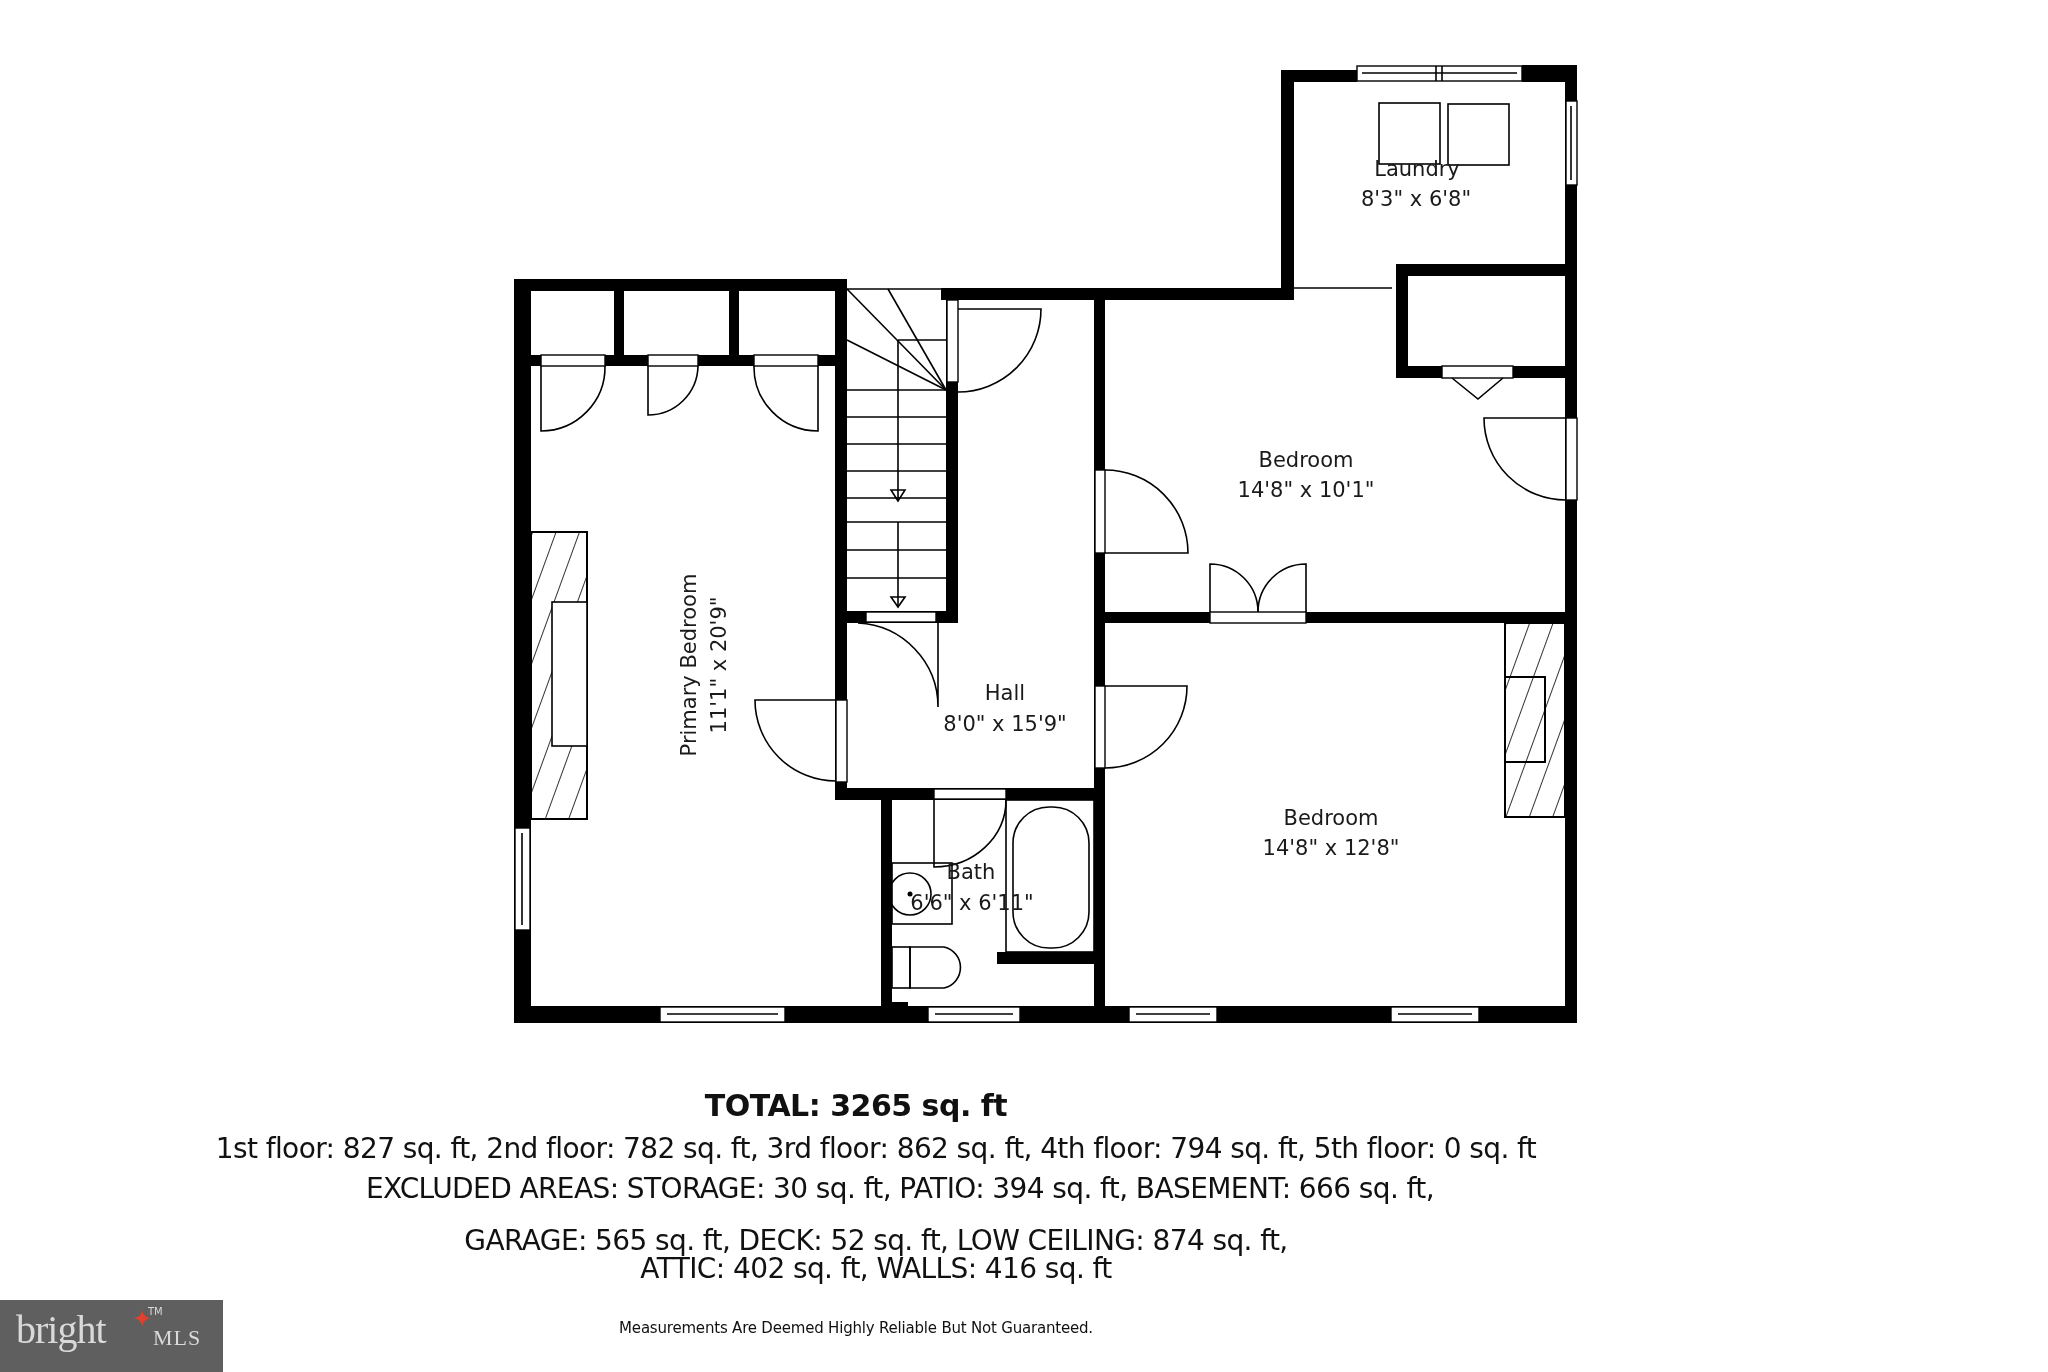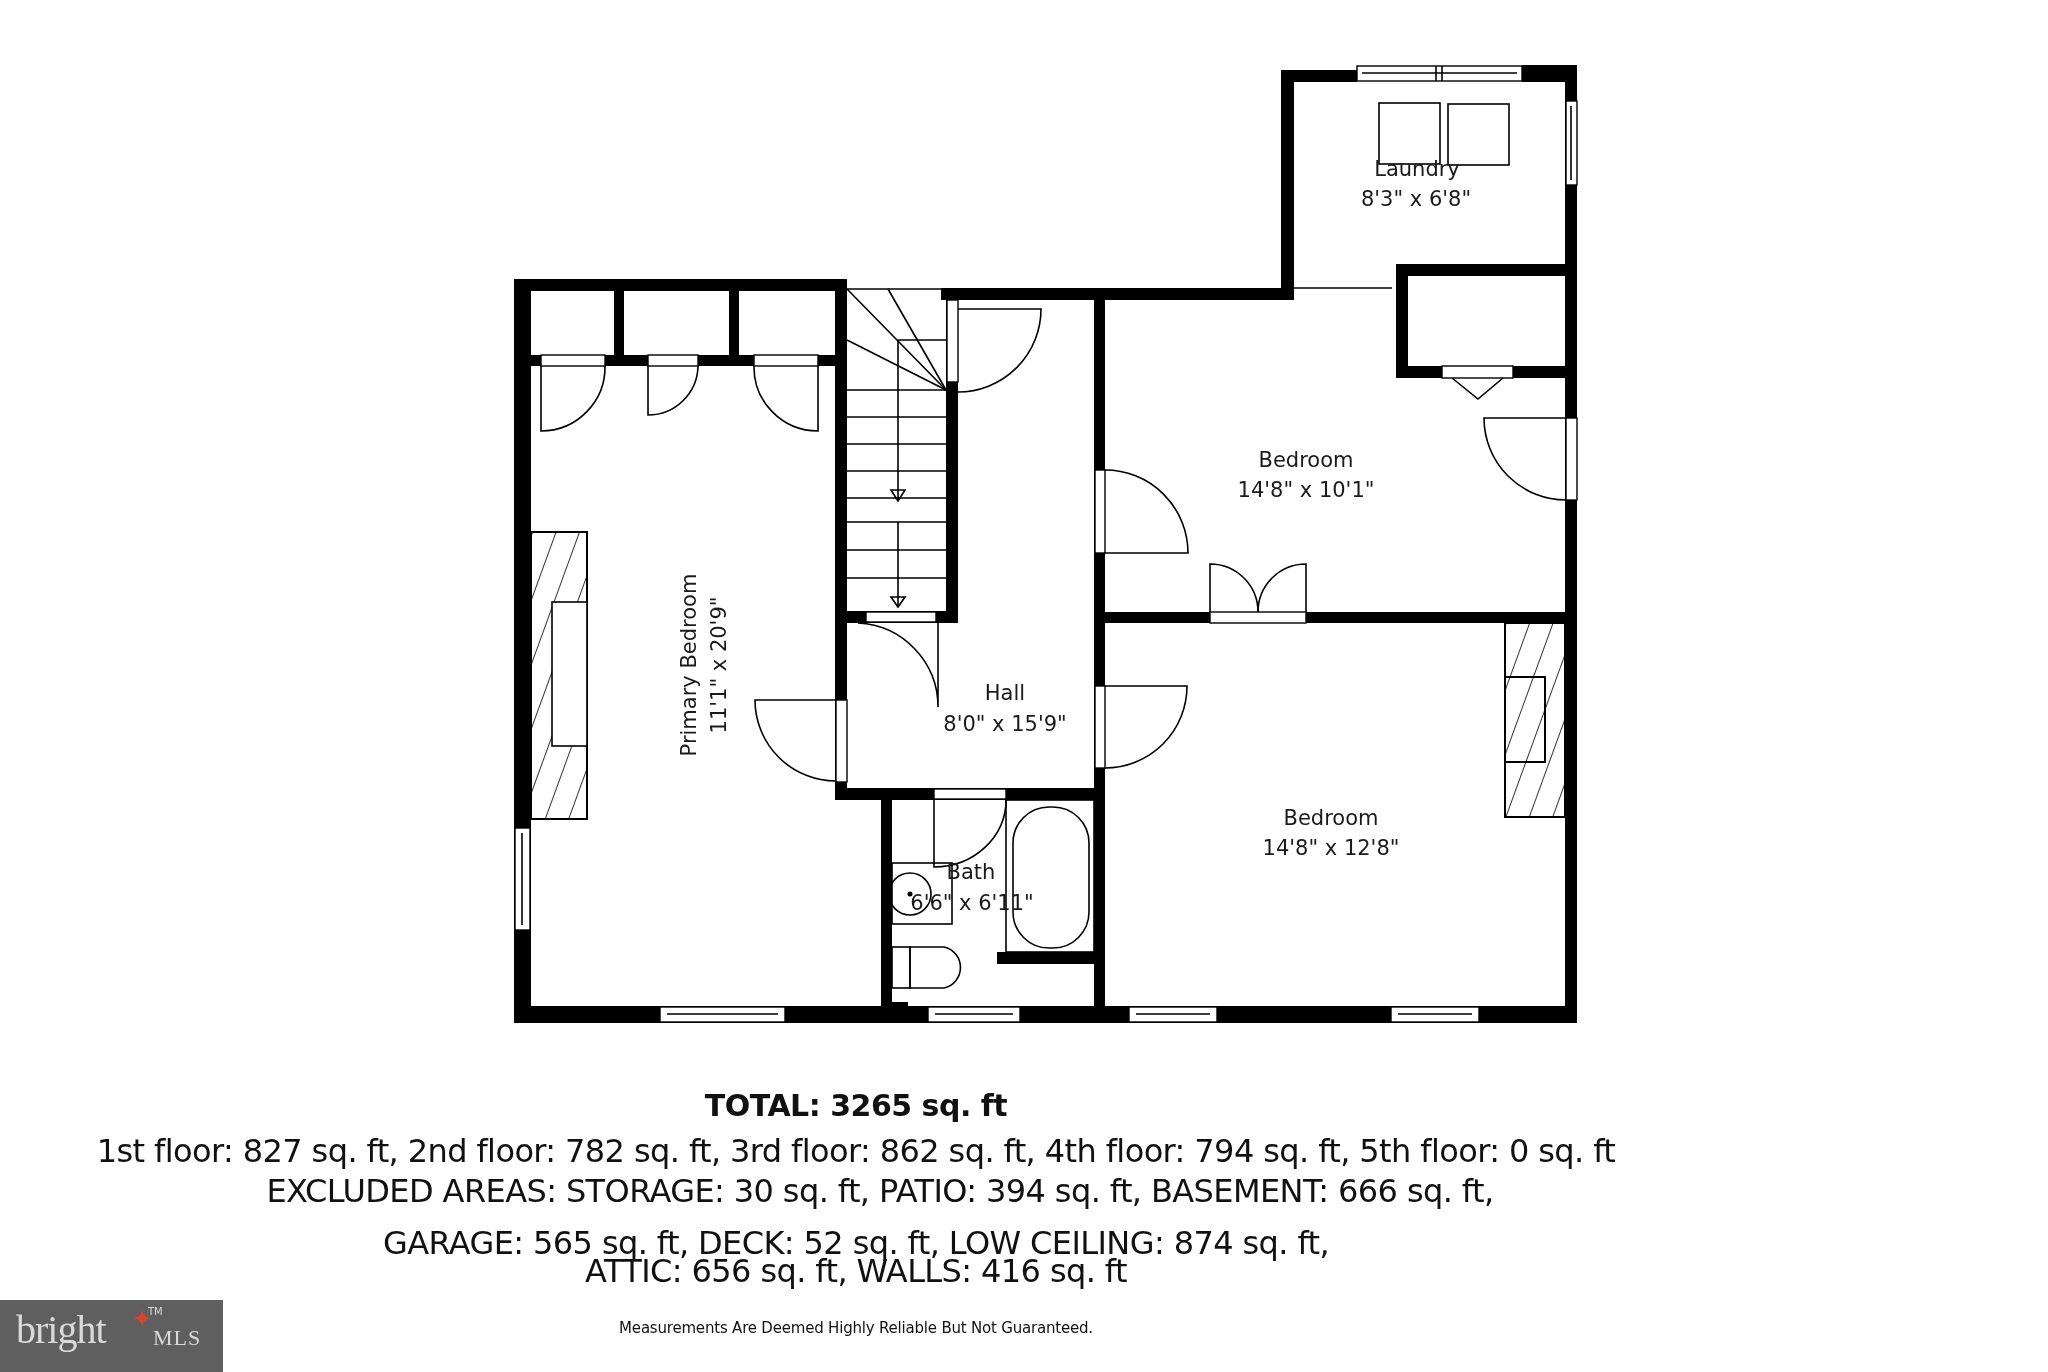--- a/index.html
+++ b/index.html
@@ -5,21 +5,21 @@
   html, body { margin: 0; padding: 0; background: #ffffff; }
   body { width: 2048px; height: 1372px; position: relative; overflow: hidden; font-family: "Liberation Sans", "DejaVu Sans", sans-serif; color: #111; }
   #plan { position: absolute; left: 0; top: 0; width: 2048px; height: 1372px; }
   .wall { fill: #000; }
   .thin { fill: none; stroke: #000; stroke-width: 1.6; }
   .thin-w { fill: #fff; stroke: #000; stroke-width: 1.6; }
   .gap { fill: #fff; stroke: #000; stroke-width: 1.4; }
   .room-label { font-family: "DejaVu Sans", sans-serif; font-size: 21px; fill: #1a1a1a; text-anchor: middle; }
   .summary { position: absolute; left: 0; width: 1712px; text-align: center; font-family: "DejaVu Sans", sans-serif; color: #111; }
   .total { top: 1088px; font-size: 30px; font-weight: bold; letter-spacing: -0.5px; }
-  .line { font-size: 32px; letter-spacing: -0.6px; }
+  .line { font-size: 28px; letter-spacing: -0.6px; padding-left: 20px; }
   .l1 { top: 1132px; } .l2 { top: 1172px; margin-left: 24px; } .l3 { top: 1224px; } .l4 { top: 1252px; }
   .disclaimer { top: 1319px; font-size: 15px; letter-spacing: -0.2px; }
   .logo { position: absolute; left: 0; top: 1300px; width: 223px; height: 72px; background: #5f5f5f; }
   .logo .word { position: absolute; left: 16px; top: 6px; font-family: Liberation Serif, serif; font-size: 40px; color: #d9d9d9; letter-spacing: -1px; }
   .logo .mls { position: absolute; left: 153px; top: 25px; font-family: Liberation Serif, serif; font-size: 22px; color: #d9d9d9; letter-spacing: 1px; }
   .logo .tm { position: absolute; left: 148px; top: 6px; font-size: 10px; color: #d9d9d9; font-family: "DejaVu Sans", sans-serif; }
   .logo .star { position: absolute; left: 132px; top: 7px; font-size: 24px; color: #e0402e; line-height: 1; }
 </style>
 </head>
 <body>
@@ -217,21 +217,21 @@
     </g>
     <text class="room-label" x="971" y="879">Bath</text>
     <text class="room-label" x="972" y="910">6'6" x 6'11"</text>
   </g>
 </svg>
 
 <div class="summary total">TOTAL: 3265 sq. ft</div>
 <div class="summary line l1">1st floor: 827 sq. ft, 2nd floor: 782 sq. ft, 3rd floor: 862 sq. ft, 4th floor: 794 sq. ft, 5th floor: 0 sq. ft</div>
 <div class="summary line l2">EXCLUDED AREAS: STORAGE: 30 sq. ft, PATIO: 394 sq. ft, BASEMENT: 666 sq. ft,</div>
 <div class="summary line l3">GARAGE: 565 sq. ft, DECK: 52 sq. ft, LOW CEILING: 874 sq. ft,</div>
-<div class="summary line l4">ATTIC: 656 sq. ft, WALLS: 416 sq. ft</div>
+<div class="summary line l4">ATTIC: 402 sq. ft, WALLS: 416 sq. ft</div>
 <div class="summary disclaimer">Measurements Are Deemed Highly Reliable But Not Guaranteed.</div>
 
 <div class="logo">
   <span class="word">bright</span>
   <span class="star">✦</span>
   <span class="tm">TM</span>
   <span class="mls">MLS</span>
 </div>
 
 </body></html>

